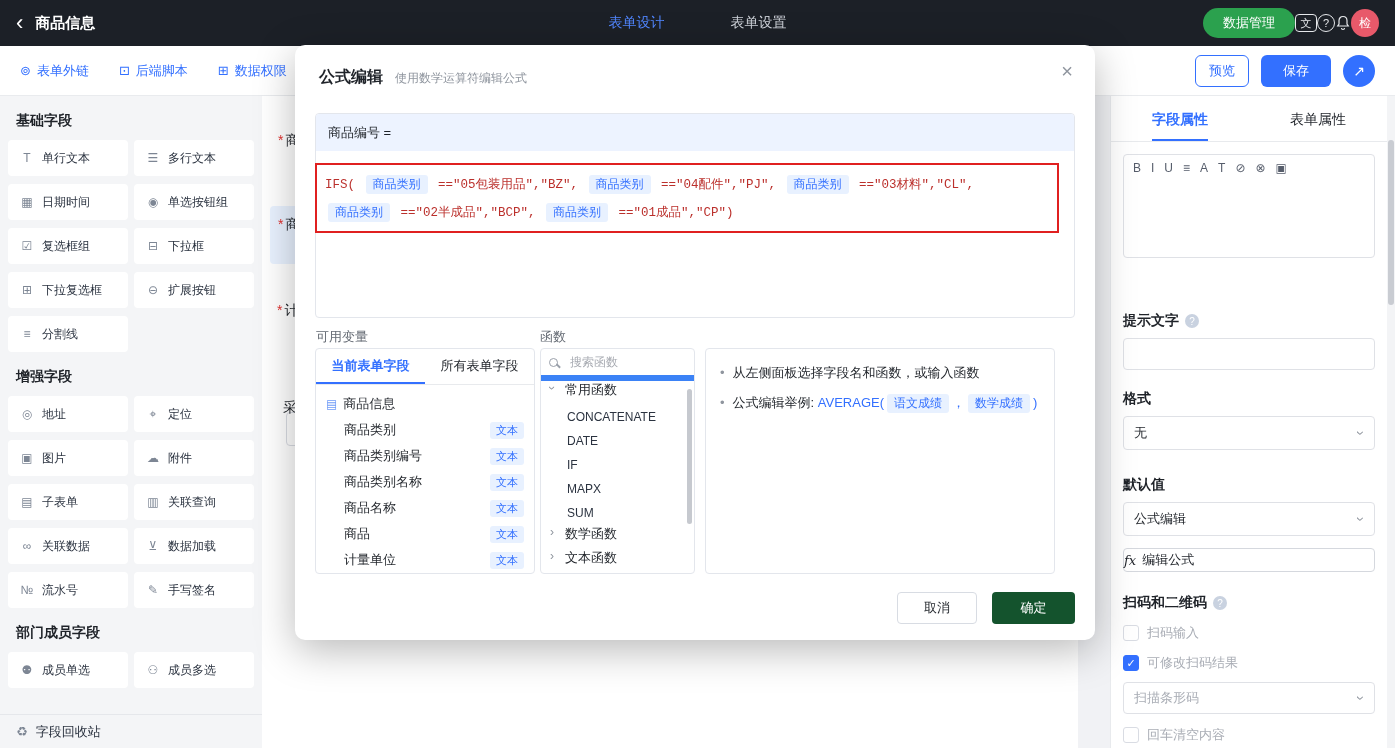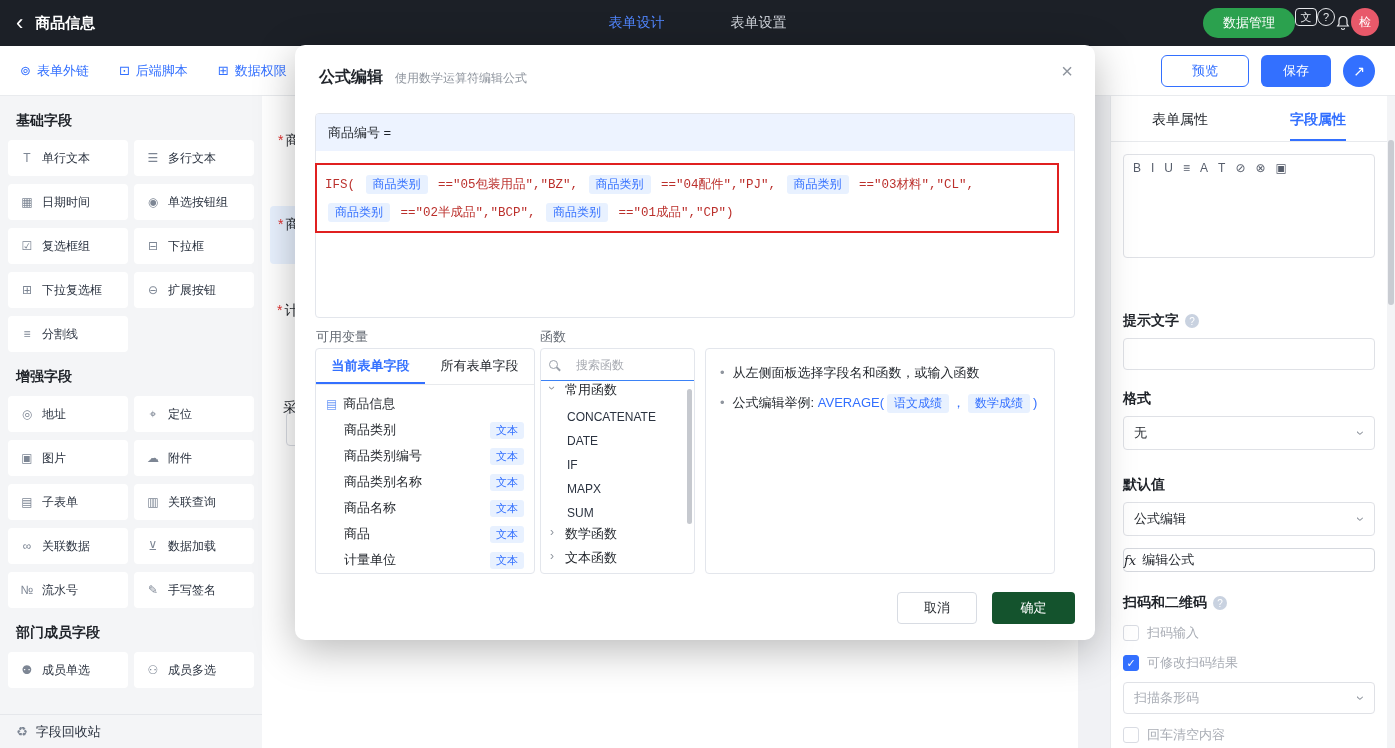--- a/index.html
+++ b/index.html
@@ -9,34 +9,34 @@
   [data-interactable="true"]{cursor:pointer}
   input{font-family:inherit}
 
   
   #topbar{position:absolute;top:0;left:0;width:1395px;height:46px;background:#1c2027;display:flex;align-items:center;padding:0 16px;z-index:2}
   .back{color:#fff;font-size:22px;margin-right:12px;line-height:1}
   .tb-title{color:#fff;font-size:15px;font-weight:bold}
   .tb-tabs{position:absolute;left:50%;transform:translateX(-50%);display:flex;gap:66px;font-size:14px}
   .tb-tab{color:#cfd3da}
   .tb-tab.active{color:#5186ff}
-  .tb-right{margin-left:auto;display:flex;}
+  .tb-right{margin-left:auto;display:flex;align-items:center;}
   .green-btn{height:30px;padding:0 20px;border-radius:15px;background:#2ba14e;color:#fff;border:0;font-size:13px}
   .ico-lang{width:22px;height:18px;border:1.4px solid #e6e8eb;border-radius:4px;color:#e6e8eb;font-size:11px;display:flex;align-items:center;justify-content:center}
   .ico-help{width:18px;height:18px;border:1.4px solid #e6e8eb;border-radius:50%;color:#e6e8eb;font-size:11px;display:flex;align-items:center;justify-content:center}
   .ico-bell{display:flex;align-items:center}
   .avatar{width:28px;height:28px;border-radius:50%;background:#e8596a;color:#fff;font-size:12px;display:flex;align-items:center;justify-content:center}
 
   
   #subbar{position:absolute;top:46px;left:0;width:1395px;height:50px;background:#fff;border-bottom:1px solid #e9ebee;display:flex;align-items:center;padding:0 20px;z-index:1}
   #toolbar-left{display:flex;gap:30px}
   .tb-item{display:flex;align-items:center;gap:6px;font-size:13px;color:#3370ff}
   .tb-ico{font-size:13px}
   .sub-right{margin-left:auto;display:flex;gap:12px;align-items:center}
-  .btn-outline{width:88px;height:32px;border:1px solid #3370ff;color:#3370ff;background:#fff;border-radius:6px;font-size:13px}
+  .btn-outline{width:54px;height:32px;border:1px solid #3370ff;color:#3370ff;background:#fff;border-radius:6px;font-size:13px}
   .btn-solid{width:70px;height:32px;background:#3370ff;color:#fff;border:0;border-radius:6px;font-size:13px}
   .btn-share{width:32px;height:32px;border-radius:50%;background:#3370ff;color:#fff;border:0;font-size:14px;display:flex;align-items:center;justify-content:center}
 
   
   #sidebar{position:absolute;left:0;top:96px;width:262px;bottom:0;background:#f4f5f7;overflow:hidden;z-index:1}
   .side-title{font-size:14px;font-weight:bold;color:#1f2329;margin:16px 16px 10px}
   .side-grid{display:grid;grid-template-columns:1fr 1fr;gap:8px 6px;padding:0 8px}
   .side-item{height:36px;background:#fff;border-radius:4px;display:flex;align-items:center;gap:6px;padding-left:10px;font-size:12px;color:#2b3340}
   .side-ico{color:#7d8694;font-size:12px;width:18px;text-align:center;flex:none}
   .recycle{position:absolute;left:0;bottom:0;width:262px;height:34px;border-top:1px solid #e5e7eb;display:flex;align-items:center;gap:8px;padding:0 16px;font-size:13px;color:#2b3340;background:#f4f5f7}
@@ -104,21 +104,21 @@
   .vars-tabs{height:36px;display:flex;border-bottom:1px solid #e8eaed;font-size:13px}
   .vtab{flex:1;text-align:center;line-height:34px;color:#1f2329}
   .vtab.active{color:#3370ff;font-weight:bold;box-shadow:inset 0 -2px 0 #3370ff}
   .vars-tree{padding:6px 0}
   .var-form-row{display:flex;align-items:center;gap:6px;height:26px;padding:0 10px;font-size:13px;color:#1f2329}
   .var-form-ico{color:#6f9bf7;font-size:12px}
   .var-row{display:flex;align-items:center;height:26px;padding:0 10px 0 28px;font-size:13px;color:#1f2329}
   .var-name{flex:1}
   .var-tag{background:#e8f1ff;color:#3370ff;font-size:11px;padding:1px 6px;border-radius:3px}
   .fns-panel{position:absolute;left:245px;top:303px;width:155px;height:226px;border:1px solid #e3e6ec;border-radius:4px;overflow:hidden}
-  .fn-search{height:32px;border-bottom:1px solid #3b82f6;display:flex;align-items:center;gap:18px;padding:0 8px}
+  .fn-search{height:32px;border-bottom:6px solid #3b82f6;display:flex;align-items:center;gap:12px;padding:0 8px}
   .mag{width:9px;height:9px;border:1.5px solid #9aa0aa;border-radius:50%;position:relative;flex:none}
   .mag::after{content:'';position:absolute;width:5px;height:1.5px;background:#9aa0aa;transform:rotate(45deg);right:-4px;bottom:-1px}
   .fn-search input{border:0;outline:0;width:100px;font-size:12px;background:transparent}
   .fn-search input::placeholder{color:#a8abb2}
   .fn-group{display:flex;align-items:flex-start;gap:8px;height:24px;padding:0 6px;font-size:13px;color:#1f2329}
   .chev{display:inline-block;color:#8f959e;font-size:12px;width:10px;text-align:center}
   .chev.down{transform:rotate(90deg)}
   .fn-item{height:24px;line-height:24px;padding-left:26px;font-size:12px;color:#2b3340}
   .fn-scroll{position:absolute;right:2px;top:40px;width:5px;height:135px;background:#c6c9cf;border-radius:3px}
   .help-panel{position:absolute;left:410px;top:303px;width:350px;height:226px;border:1px solid #e3e6ec;border-radius:4px;padding:14px;font-size:13px;color:#1f2329}
@@ -284,22 +284,22 @@
   <div class="frag-label fl0" data-interactable="false"><span class="req" data-interactable="false">*</span><span data-interactable="false">商</span></div>
       <div class="frag-selected" data-interactable="false"></div>
       <div class="frag-label fl1" data-interactable="false"><span class="req" data-interactable="false">*</span><span data-interactable="false">商</span></div>
       <div class="frag-label fl2" data-interactable="false"><span class="req" data-interactable="false">*</span><span data-interactable="false">计</span></div>
       <div class="frag-label fl3" data-interactable="false"><span data-interactable="false">采</span></div>
     </div>
 </main>
 
 <aside id="props" data-interactable="false">
   <div class="ptabs" data-interactable="false">
+    <div class="ptab active" data-interactable="true"><span class="t" data-interactable="false">字段属性</span></div>
     <div class="ptab" data-interactable="true"><span class="t" data-interactable="false">表单属性</span></div>
-    <div class="ptab active" data-interactable="true"><span class="t" data-interactable="false">字段属性</span></div>
   </div>
   <div class="props-inner" data-interactable="false">
     <div class="rte" data-interactable="true">
       <div id="editor-toolbar" class="rte-bar" data-interactable="false">
           <span class="rt-ico" data-interactable="true">B</span>
           <span class="rt-ico" data-interactable="true">I</span>
           <span class="rt-ico" data-interactable="true">U</span>
           <span class="rt-ico" data-interactable="true">≡</span>
           <span class="rt-ico" data-interactable="true">A</span>
           <span class="rt-ico" data-interactable="true">T</span>

